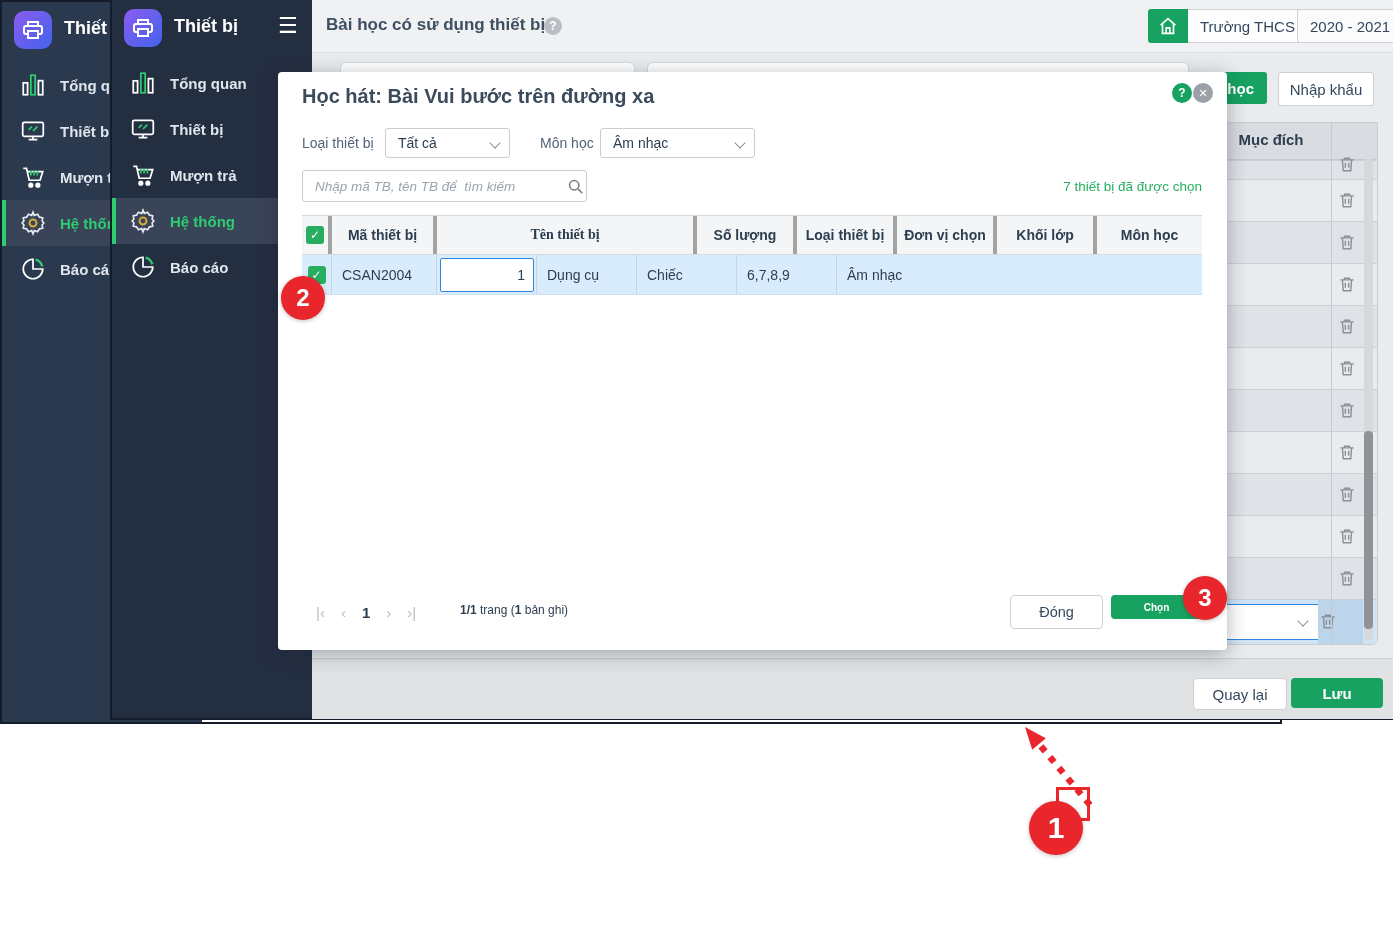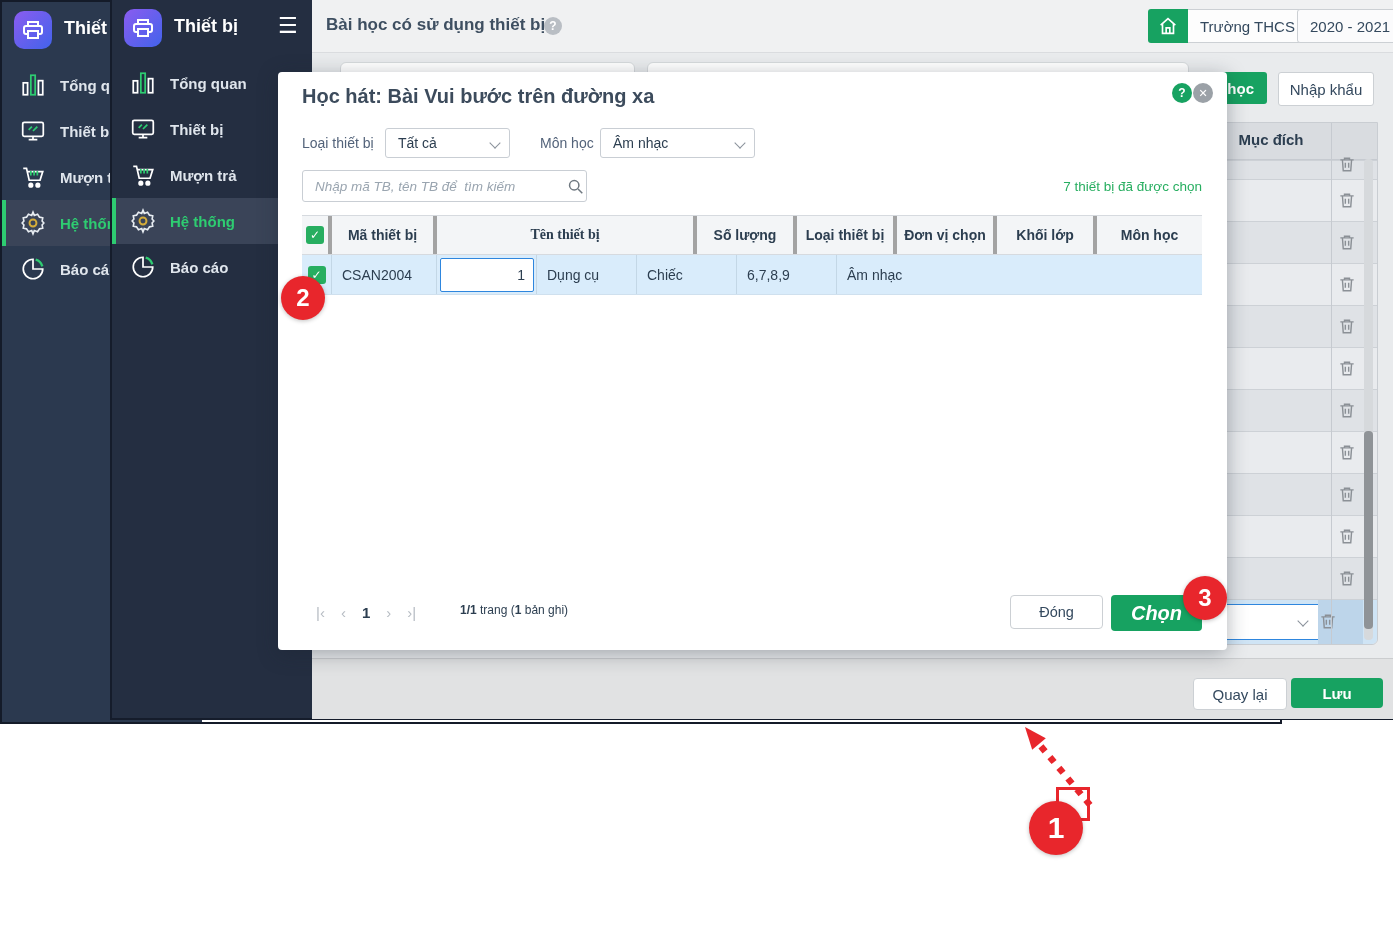--- a/index.html
+++ b/index.html
@@ -96,21 +96,21 @@
   .cbx::after{content:"✓";color:#fff;font-size:12px;font-weight:700;}
   .qty-input{width:94px;height:34px;box-sizing:border-box;border:1px solid #2e86de;border-radius:2px;text-align:right;
              padding-right:8px;font-size:14px;color:#2c3e50;outline:none;background:#fff;
              font-family:"Liberation Sans","DejaVu Sans",sans-serif;}
   .m-pager{position:absolute;left:38px;top:526px;height:28px;display:flex;align-items:center;font-size:15px;color:#b6bcc3;}
   .m-pager span{margin-right:16px;}
   .m-pgcur{color:#2c3e50;font-weight:700;}
   .pg-info{position:absolute;left:182px;top:531px;font-size:12px;color:#2c3e50;white-space:pre;}
   .pg-info b{font-weight:700;}
   .m-closebtn{position:absolute;left:732px;top:523px;width:91px;height:32px;border-radius:4px;font-size:14.5px;}
-  .m-okbtn{position:absolute;left:833px;top:523px;width:91px;height:36px;border-radius:4px;font-size:20px;font-style:italic;}
+  .m-okbtn{position:absolute;left:833px;top:523px;width:91px;height:24px;border-radius:4px;font-size:10px;}
   
   .bg-content{position:absolute;left:200px;top:0;right:0;bottom:0;background:#fff;}
   .cardA{position:absolute;left:12px;top:493px;width:269px;height:157px;border:1px solid #d7dadd;border-radius:6px;
          background:#fff;overflow:hidden;}
   .lesson{position:absolute;left:0;width:100%;}
   .lesson .lico{position:absolute;left:33px;top:0;}
   .lesson .ltitle{position:absolute;left:71px;top:2px;font-size:17px;color:#2c3e50;white-space:nowrap;}
   .lesson .lsub{position:absolute;left:71px;top:33px;font-size:13.5px;color:#97a1ac;white-space:nowrap;}
   .cardA-sb{position:absolute;right:4px;top:15px;width:7px;height:77px;background:#a3a7ab;border-radius:4px;}
   .cardB{position:absolute;left:296px;top:440px;width:772px;height:210px;border:1px solid #d7dadd;border-radius:6px;

